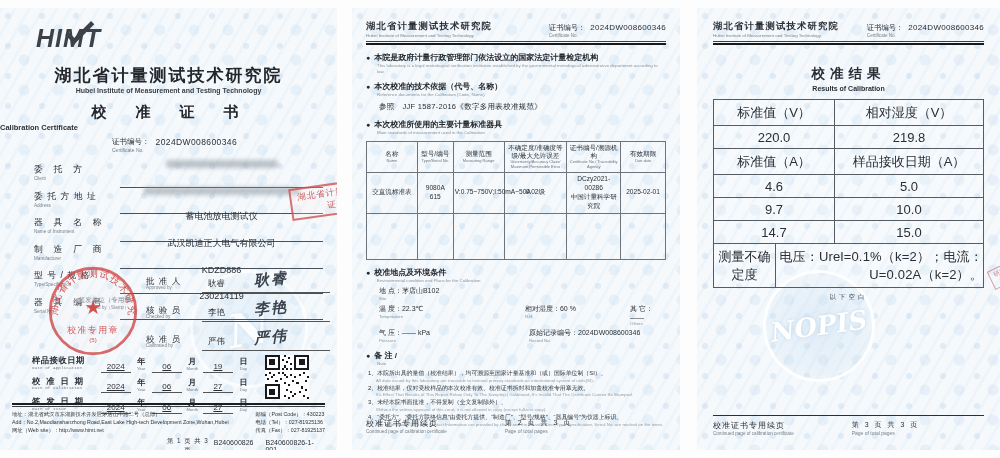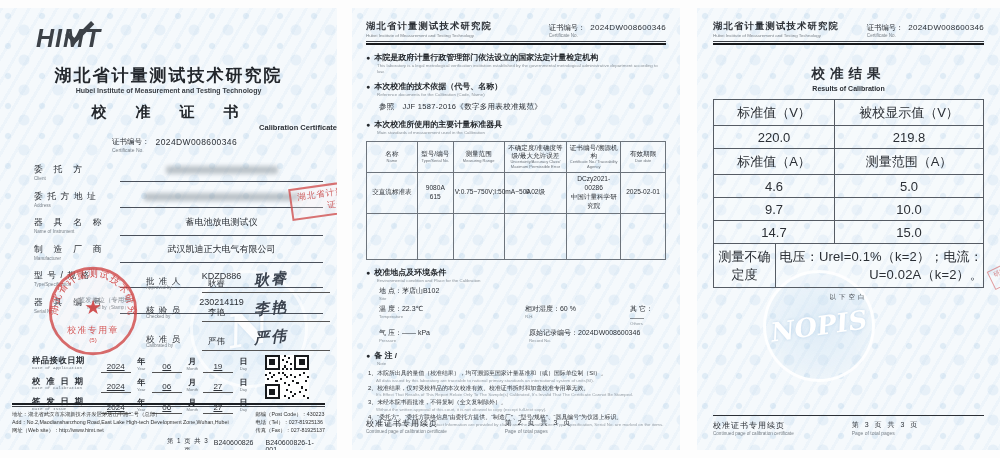--- a/index.html
+++ b/index.html
@@ -35,35 +35,35 @@
   
   .logo { position:absolute; left:36px; top:16px; font-style:italic; font-weight:bold;
     font-size:25px; letter-spacing:1px; color:#3d4248; }
   .logo-check { position:absolute; left:25px; top:-3px; width:35px; height:25px; }
   .p1-inst { position:absolute; left:0; right:0; top:56px; text-align:center;
     font-size:17px; font-weight:bold; letter-spacing:2px; color:#23272c; }
   .p1-inst-en { position:absolute; left:0; right:0; top:79px; text-align:center;
     font-size:7px; font-weight:bold; color:#3a3f45; }
   .p1-title { position:absolute; left:0; right:0; top:95px; text-align:center;
     font-size:15px; font-weight:bold; letter-spacing:7px; color:#23272c; }
-  .p1-title-en { position:absolute; left:0; right:0; top:115px; text-align:right;
+  .p1-title-en { position:absolute; left:0; right:0; top:115px; text-align:left;
     font-size:7.5px; font-weight:bold; }
   .p1-certno { position:absolute; left:112px; top:129px; display:flex; gap:6px; }
   .p1-certno .lab .cn { font-size:7.5px; }
   .p1-certno .lab .en { font-size:5px; }
   .p1-certno .val { font-size:8.5px; letter-spacing:.4px; margin-top:0; }
 
   .fields { position:absolute; left:34px; right:14px; top:152px; }
   .f-row { display:flex; align-items:center; height:26.5px; }
   .f-label { width:86px; display:flex; flex-direction:column; justify-content:flex-end;
     padding-bottom:1px; }
   .f-label .cn { font-size:8.8px; letter-spacing:1px; color:#2b2f35; }
   .f-label .en { font-size:4.6px; }
   .f-line { flex:1; border-bottom:1px solid #4a505a; text-align:center; font-size:9px;
-    padding-bottom:6px; min-height:12px; }
+    padding-bottom:18px; min-height:12px; }
   .blurbar { display:inline-block; height:8px; background:#8d979f; filter:blur(2px);
     opacity:.55; border-radius:2px; vertical-align:middle; }
 
   .edge-stamp1 { position:absolute; right:-26px; top:176px; transform:rotate(-8deg);
     border:2px solid rgba(205,70,70,.75); color:rgba(196,58,58,.85); font-size:8.5px;
     letter-spacing:1px; line-height:1.4; padding:2px 6px; text-align:right; z-index:3;
     background:rgba(255,240,240,.25); }
 
   .issued-behind { position:absolute; left:48px; top:288px; width:120px; text-align:center;
     color:#7e868d; z-index:1; }
@@ -638,29 +638,29 @@
     <div class="dblrule"></div>
 
     <div class="title3">
       <div class="cn">校准结果</div>
       <div class="en">Results of Calibration</div>
     </div>
 
     <div class="res">
       <div class="res-row">
         <div class="rc rc1">标准值（V）</div>
-        <div class="rc rc2">被校显示值（V）</div>
+        <div class="rc rc2">相对湿度（V）</div>
       </div>
       <div class="res-row">
         <div class="rc rc1">220.0</div>
         <div class="rc rc2">219.8</div>
       </div>
       <div class="res-row">
         <div class="rc rc1">标准值（A）</div>
-        <div class="rc rc2">测量范围（A）</div>
+        <div class="rc rc2">样品接收日期（A）</div>
       </div>
       <div class="res-row">
         <div class="rc rc1">4.6</div>
         <div class="rc rc2">5.0</div>
       </div>
       <div class="res-row">
         <div class="rc rc1">9.7</div>
         <div class="rc rc2">10.0</div>
       </div>
       <div class="res-row">

